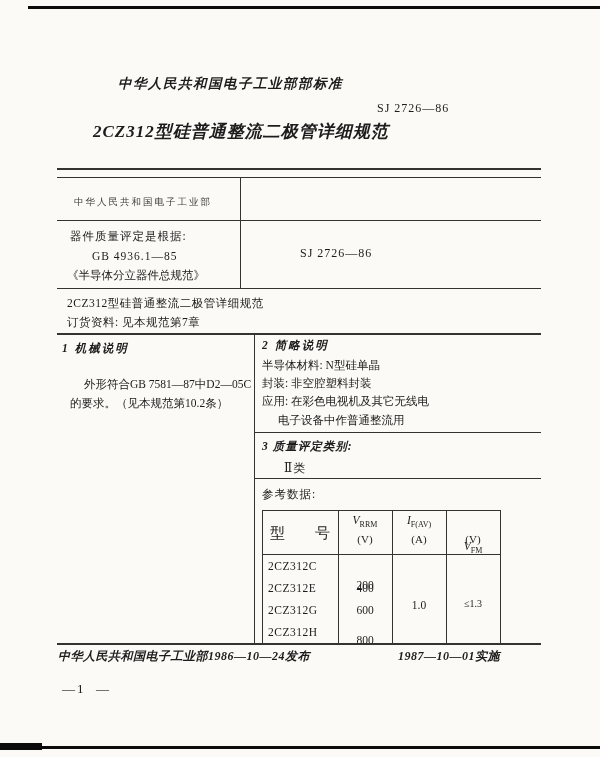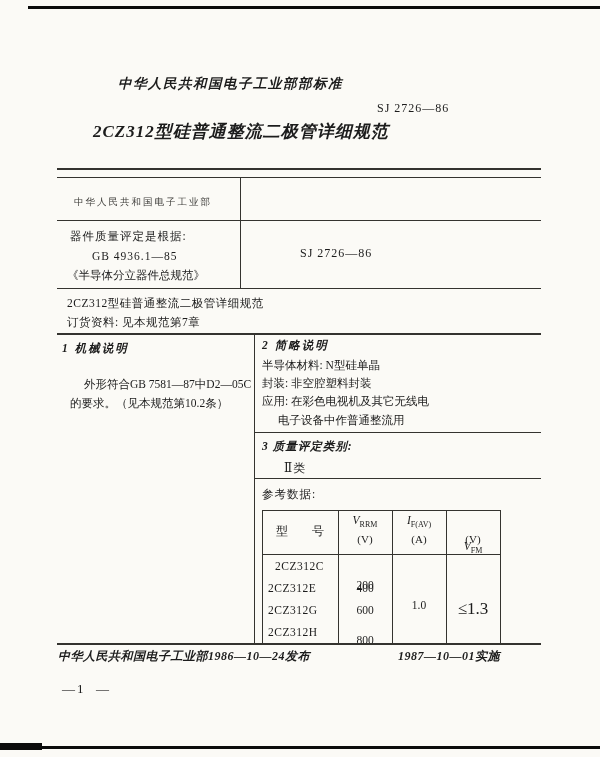--- a/index.html
+++ b/index.html
@@ -74,44 +74,44 @@
   <div class="t" style="left:262px;top:487px;font-size:11.5px;letter-spacing:1px;">参考数据:</div>
 
   <div class="hline" style="left:262px;top:510px;width:238px;"></div>
   <div class="hline" style="left:262px;top:554px;width:238px;"></div>
   <div class="vline" style="left:262px;top:510px;height:133px;"></div>
   <div class="vline" style="left:338px;top:510px;height:133px;"></div>
   <div class="vline" style="left:392px;top:510px;height:133px;"></div>
   <div class="vline" style="left:446px;top:510px;height:133px;"></div>
   <div class="vline" style="left:500px;top:510px;height:133px;"></div>
 
-  <div class="t center" style="left:262px;top:524px;width:76px;font-size:12px;">型　　号</div>
+  <div class="t center" style="left:262px;top:524px;width:76px;font-size:15px;">型　　号</div>
 
   <div class="t center" style="left:338px;top:513px;width:54px;font-size:11.5px;"><span class="sym">V</span><span class="sub">RRM</span></div>
   <div class="t center" style="left:338px;top:533px;width:54px;font-size:11px;">(V)</div>
 
   <div class="t center" style="left:392px;top:513px;width:54px;font-size:11.5px;"><span class="sym">I</span><span class="sub">F(AV)</span></div>
   <div class="t center" style="left:392px;top:533px;width:54px;font-size:11px;">(A)</div>
 
   <div class="t center" style="left:446px;top:539px;width:54px;font-size:11.5px;"><span class="sym">V</span><span class="sub">FM</span></div>
   <div class="t center" style="left:446px;top:533px;width:54px;font-size:11px;">(V)</div>
 
-  <div class="t" style="left:268px;top:559px;font-size:11.5px;letter-spacing:0.5px;margin-left:7px;">2CZ312C</div>
+  <div class="t" style="left:268px;top:559px;font-size:11.5px;letter-spacing:0.5px;">2CZ312C</div>
   <div class="t center" style="left:338px;top:578px;width:54px;font-size:11.5px;">200</div>
 
   <div class="t" style="left:268px;top:581px;font-size:11.5px;letter-spacing:0.5px;">2CZ312E</div>
   <div class="t center" style="left:338px;top:581px;width:54px;font-size:11.5px;">400</div>
 
   <div class="t" style="left:268px;top:603px;font-size:11.5px;letter-spacing:0.5px;">2CZ312G</div>
   <div class="t center" style="left:338px;top:603px;width:54px;font-size:11.5px;">600</div>
 
   <div class="t" style="left:268px;top:625px;font-size:11.5px;letter-spacing:0.5px;">2CZ312H</div>
   <div class="t center" style="left:338px;top:625px;width:54px;font-size:11.5px;margin-top:8px;">800</div>
 
   <div class="t center" style="left:392px;top:598px;width:54px;font-size:11.5px;">1.0</div>
-  <div class="t center" style="left:446px;top:598px;width:54px;font-size:17px;">≤1.3</div>
+  <div class="t center" style="left:446px;top:598px;width:54px;font-size:10px;">≤1.3</div>
 
   <div class="hline" style="left:57px;top:643px;width:484px;height:2px;"></div>
   <div class="t bold" style="left:58px;top:649px;font-size:12px;letter-spacing:0.5px;">中华人民共和国电子工业部1986—10—24发布</div>
   <div class="t bold" style="left:398px;top:649px;font-size:12px;letter-spacing:0.5px;">1987—10—01实施</div>
   <div class="t" style="left:62px;top:681px;font-size:13px;letter-spacing:2px;">—1  —</div>
 
 </div>
 
 </body></html>

